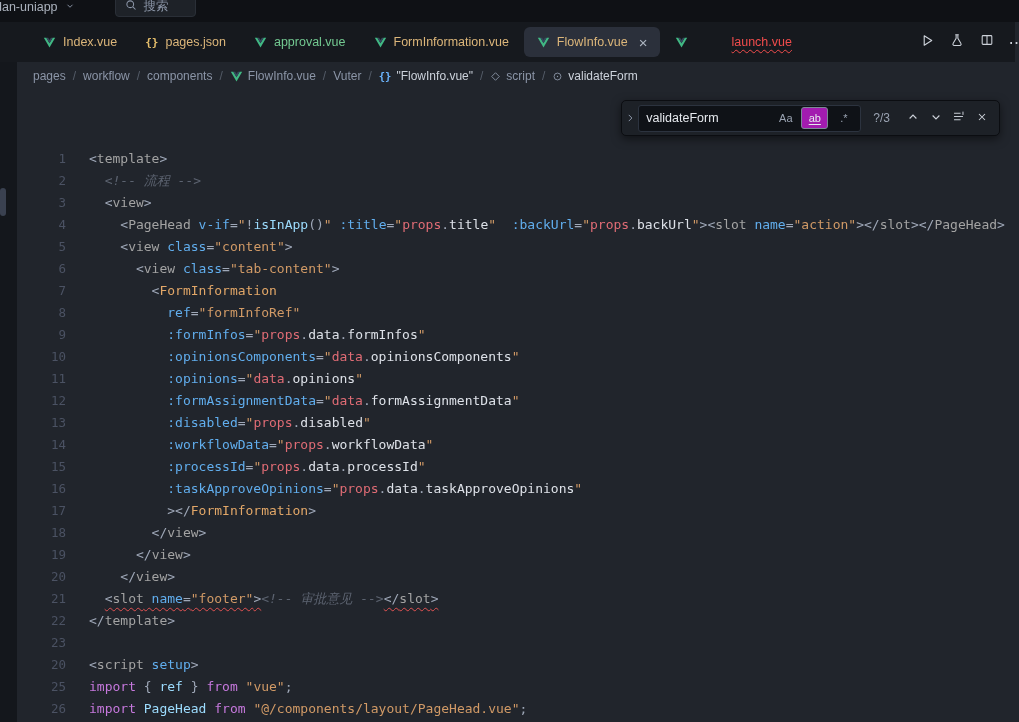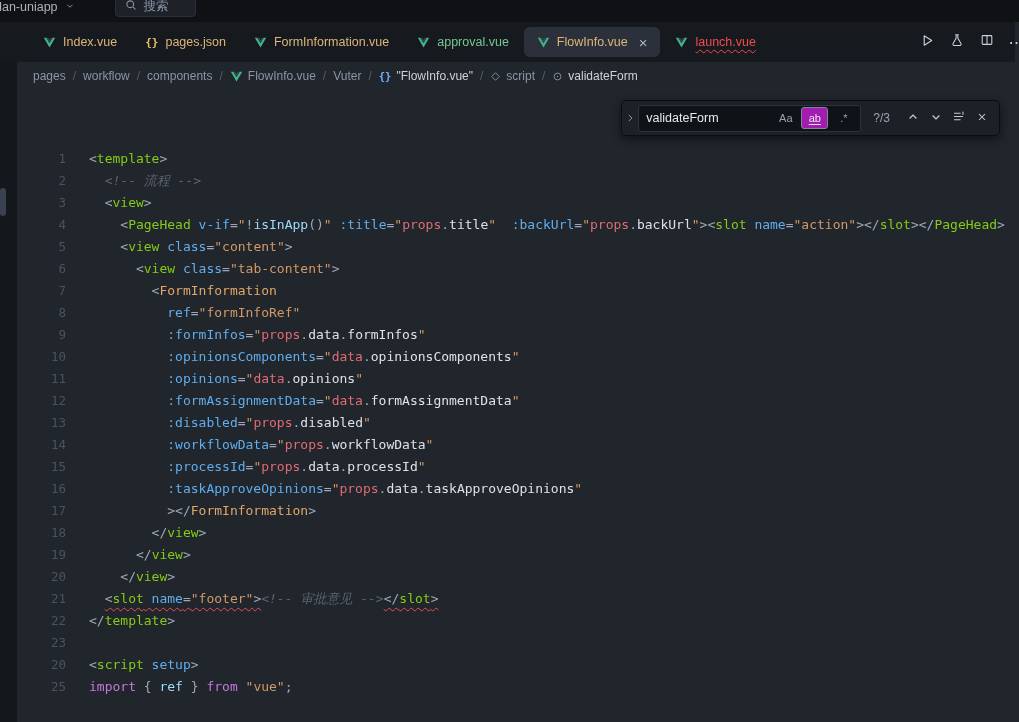--- a/index.html
+++ b/index.html
@@ -16,21 +16,21 @@
   
   .tabbar{position:absolute;top:22px;left:0;right:4px;height:40px;background:#16191e;
           display:flex;align-items:center;padding-left:30px;overflow:hidden;}
   .tablist{display:flex;align-items:center;gap:2px;}
   .tab{display:flex;align-items:center;gap:7px;height:30px;padding:0 13px;border-radius:6px;
        font-size:12.5px;cursor:default;flex:0 0 auto;}
   .tab.active{background:#2b303b;}
   .tlabel{white-space:nowrap;}
   .st-modified .tlabel{color:#dcb67a;}
   .st-added .tlabel{color:#73c991;}
-  .st-error .tlabel{color:#f14c4c;text-decoration:underline wavy #f14c4c;text-decoration-thickness:1px;text-underline-offset:3px;}
+  .st-error .tlabel{color:#f14c4c;text-decoration:underline wavy #f14c4c;text-decoration-thickness:1px;text-underline-offset:3px;margin-left:36px;}
   .tclose{color:#aeb6c2;font-size:15px;line-height:1;margin-left:4px;}
   .tico{display:flex;align-items:center;}
   .json-ico{color:#e8c06c;font-weight:bold;font-size:11px;font-family:"DejaVu Sans Mono",monospace;}
   .braces-ico{color:#6cb6ff;font-weight:bold;font-size:10.5px;font-family:"DejaVu Sans Mono",monospace;}
   .tab-actions{position:absolute;right:0;top:22px;height:40px;display:flex;align-items:center;gap:6px;padding-right:0;}
   .act{width:24px;height:24px;display:flex;align-items:center;justify-content:center;border-radius:4px;color:#cdd2da;}
   .act.more{font-size:16px;letter-spacing:1px;margin-right:-10px;}
 
   
   .main{position:absolute;top:62px;left:0;right:0;bottom:0;display:flex;}
@@ -45,21 +45,21 @@
   .crumb-sep{color:#555d69;margin:0 7px;}
   .crumb-ico{display:flex;align-items:center;}
 
   
   .codearea{position:absolute;top:28px;left:0;right:0;bottom:0;padding-top:58px;
             font-family:"DejaVu Sans Mono",monospace;font-size:13px;line-height:22px;overflow:hidden;}
   .row{display:flex;height:22px;white-space:pre;}
   .ln{flex:0 0 49px;width:49px;text-align:right;color:#4b5263;font-size:12.5px;}
   .lc{margin-left:23px;}
   .tk-p{color:#9fa8b8;}
-  .tk-t{color:#84cc16;}
+  .tk-t{color:#a3a3a3;}
   .tk-c{color:#e2a768;}
   .tk-a{color:#61aeee;}
   .tk-s{color:#d19a66;}
   .tk-v{color:#e06c75;}
   .tk-pr{color:#dde1e8;}
   .tk-k{color:#c678dd;}
   .tk-i{color:#9cdcfe;}
   .tk-cm{color:#5c6370;font-style:italic;}
   .tk-cl{color:#d19a66;text-decoration-color:#9a8a65;text-underline-offset:3px;}
   .sq{text-decoration:underline wavy #e05252;text-decoration-thickness:1px;text-underline-offset:4px;}
@@ -115,37 +115,37 @@
             </svg>
           </span>
           <span class="tlabel">Index.vue</span>
         </div>
         <div class="tab st-modified">
           <span class="tico">
             <span class="json-ico">{}</span>
           </span>
           <span class="tlabel">pages.json</span>
         </div>
+        <div class="tab st-added">
+          <span class="tico">
+            <svg width="13" height="13" viewBox="0 0 24 24">
+              <path fill="#41b883" d="M1.5 3h4.6L12 13.4 17.9 3h4.6L12 21.3z"></path>
+              <path fill="#35495e" d="M6.1 3h3.3L12 7.6 14.6 3h3.3L12 13.4z"></path>
+            </svg>
+          </span>
+          <span class="tlabel">approval.vue</span>
+        </div>
         <div class="tab st-modified">
           <span class="tico">
             <svg width="13" height="13" viewBox="0 0 24 24">
               <path fill="#41b883" d="M1.5 3h4.6L12 13.4 17.9 3h4.6L12 21.3z"></path>
               <path fill="#35495e" d="M6.1 3h3.3L12 7.6 14.6 3h3.3L12 13.4z"></path>
             </svg>
           </span>
           <span class="tlabel">FormInformation.vue</span>
-        </div>
-        <div class="tab st-added">
-          <span class="tico">
-            <svg width="13" height="13" viewBox="0 0 24 24">
-              <path fill="#41b883" d="M1.5 3h4.6L12 13.4 17.9 3h4.6L12 21.3z"></path>
-              <path fill="#35495e" d="M6.1 3h3.3L12 7.6 14.6 3h3.3L12 13.4z"></path>
-            </svg>
-          </span>
-          <span class="tlabel">approval.vue</span>
         </div>
         <div class="tab st-modified active">
           <span class="tico">
             <svg width="13" height="13" viewBox="0 0 24 24">
               <path fill="#41b883" d="M1.5 3h4.6L12 13.4 17.9 3h4.6L12 21.3z"></path>
               <path fill="#35495e" d="M6.1 3h3.3L12 7.6 14.6 3h3.3L12 13.4z"></path>
             </svg>
           </span>
           <span class="tlabel">FlowInfo.vue</span>
           <span class="tclose">×</span>
@@ -310,17 +310,18 @@
           <div class="row"><span class="ln">16</span><span class="lc"><span class="tk-a">          :taskApproveOpinions</span><span class="tk-p">=</span><span class="tk-s">"</span><span class="tk-v">props</span><span class="tk-p">.</span><span class="tk-pr">data</span><span class="tk-p">.</span><span class="tk-pr">taskApproveOpinions</span><span class="tk-s">"</span></span></div>
           <div class="row"><span class="ln">17</span><span class="lc"><span class="tk-p">          &gt;&lt;/</span><span class="tk-c">FormInformation</span><span class="tk-p">&gt;</span></span></div>
           <div class="row"><span class="ln">18</span><span class="lc"><span class="tk-p">        &lt;/</span><span class="tk-t">view</span><span class="tk-p">&gt;</span></span></div>
           <div class="row"><span class="ln">19</span><span class="lc"><span class="tk-p">      &lt;/</span><span class="tk-t">view</span><span class="tk-p">&gt;</span></span></div>
           <div class="row"><span class="ln">20</span><span class="lc"><span class="tk-p">    &lt;/</span><span class="tk-t">view</span><span class="tk-p">&gt;</span></span></div>
           <div class="row"><span class="ln">21</span><span class="lc"><span class="tk-p">  </span><span class="tk-p sq">&lt;</span><span class="tk-t sq">slot</span><span class="tk-a sq"> name</span><span class="tk-p sq">=</span><span class="tk-s sq">"footer"</span><span class="tk-p sq">&gt;</span><span class="tk-cm">&lt;!-- 审批意见 --&gt;</span><span class="tk-p sq">&lt;/</span><span class="tk-t sq">slot</span><span class="tk-p sq">&gt;</span></span></div>
           <div class="row"><span class="ln">22</span><span class="lc"><span class="tk-p">&lt;/</span><span class="tk-t">template</span><span class="tk-p">&gt;</span></span></div>
           <div class="row"><span class="ln">23</span><span class="lc"></span></div>
           <div class="row"><span class="ln">20</span><span class="lc"><span class="tk-p">&lt;</span><span class="tk-t">script</span><span class="tk-a"> setup</span><span class="tk-p">&gt;</span></span></div>
           <div class="row"><span class="ln">25</span><span class="lc"><span class="tk-k">import</span><span class="tk-p"> { </span><span class="tk-i">ref</span><span class="tk-p"> } </span><span class="tk-k">from</span><span class="tk-s"> "vue"</span><span class="tk-p">;</span></span></div>
+          <div class="row"><span class="ln">26</span><span class="lc"><span class="tk-k">import</span><span class="tk-i"> PageHead</span><span class="tk-k"> from</span><span class="tk-s"> "@/components/layout/PageHead.vue"</span><span class="tk-p">;</span></span></div>
         </div>
     </div>
   </div>
 
 </div>
 
 </body></html>

